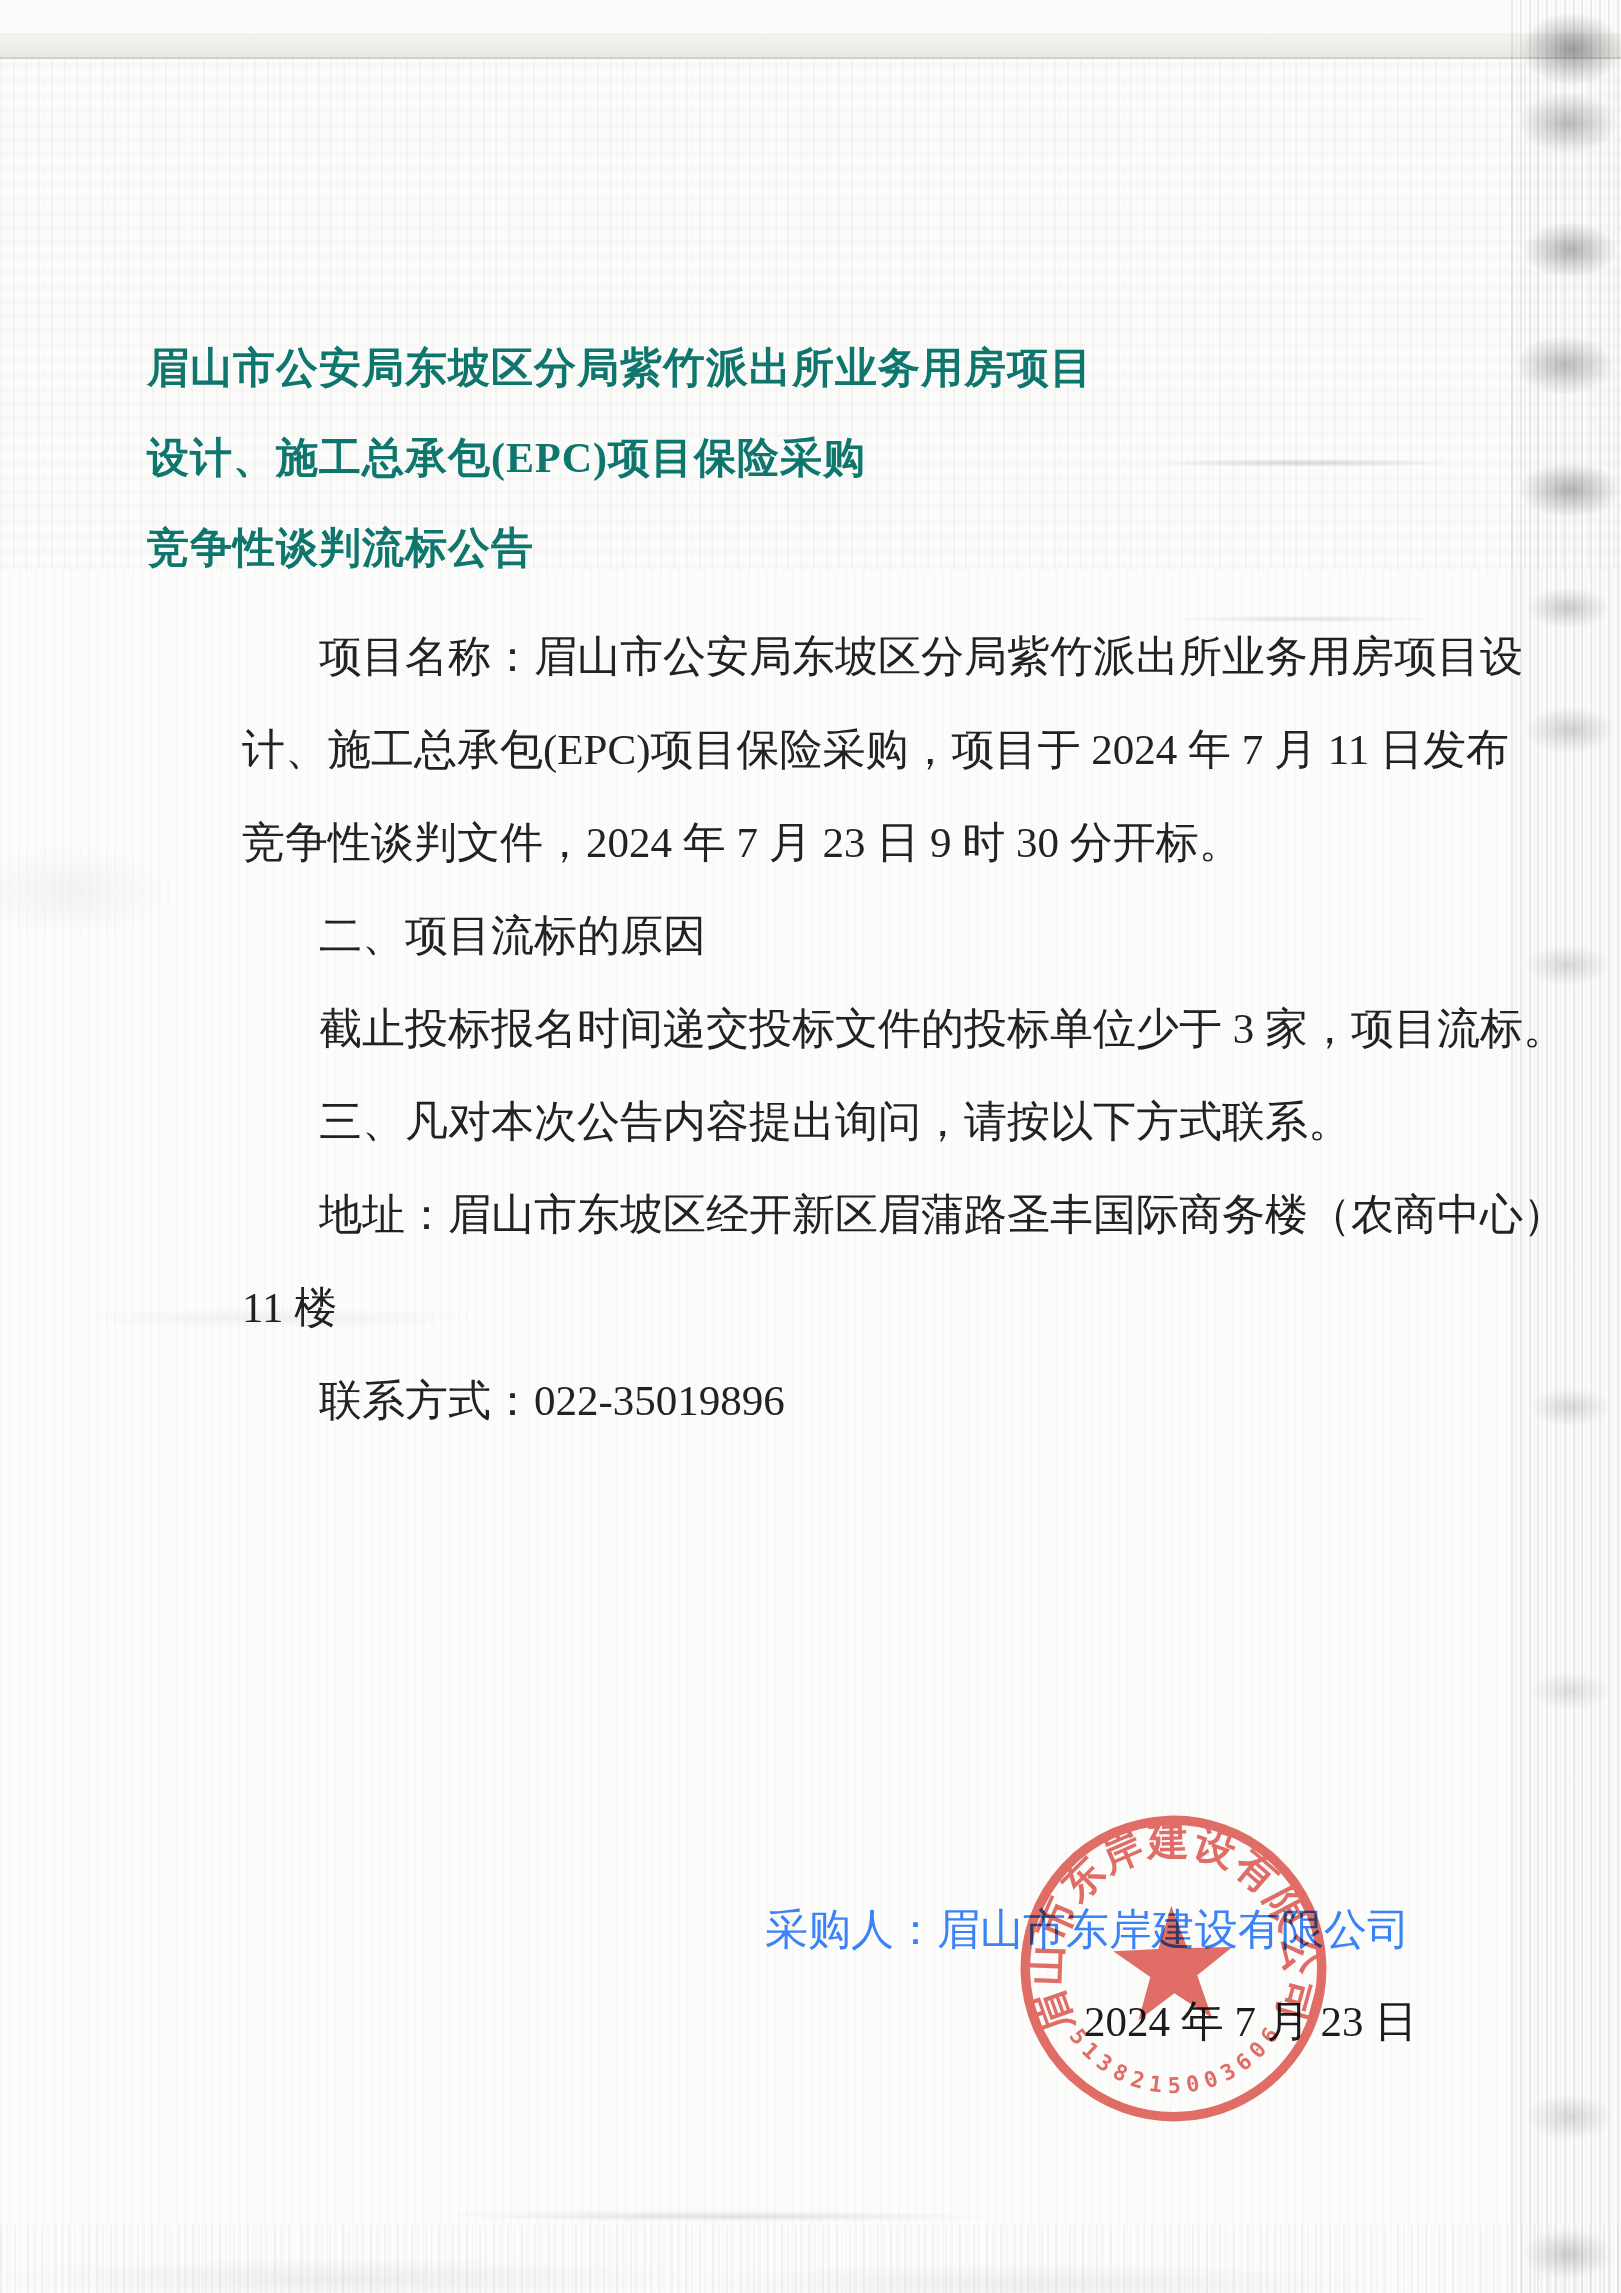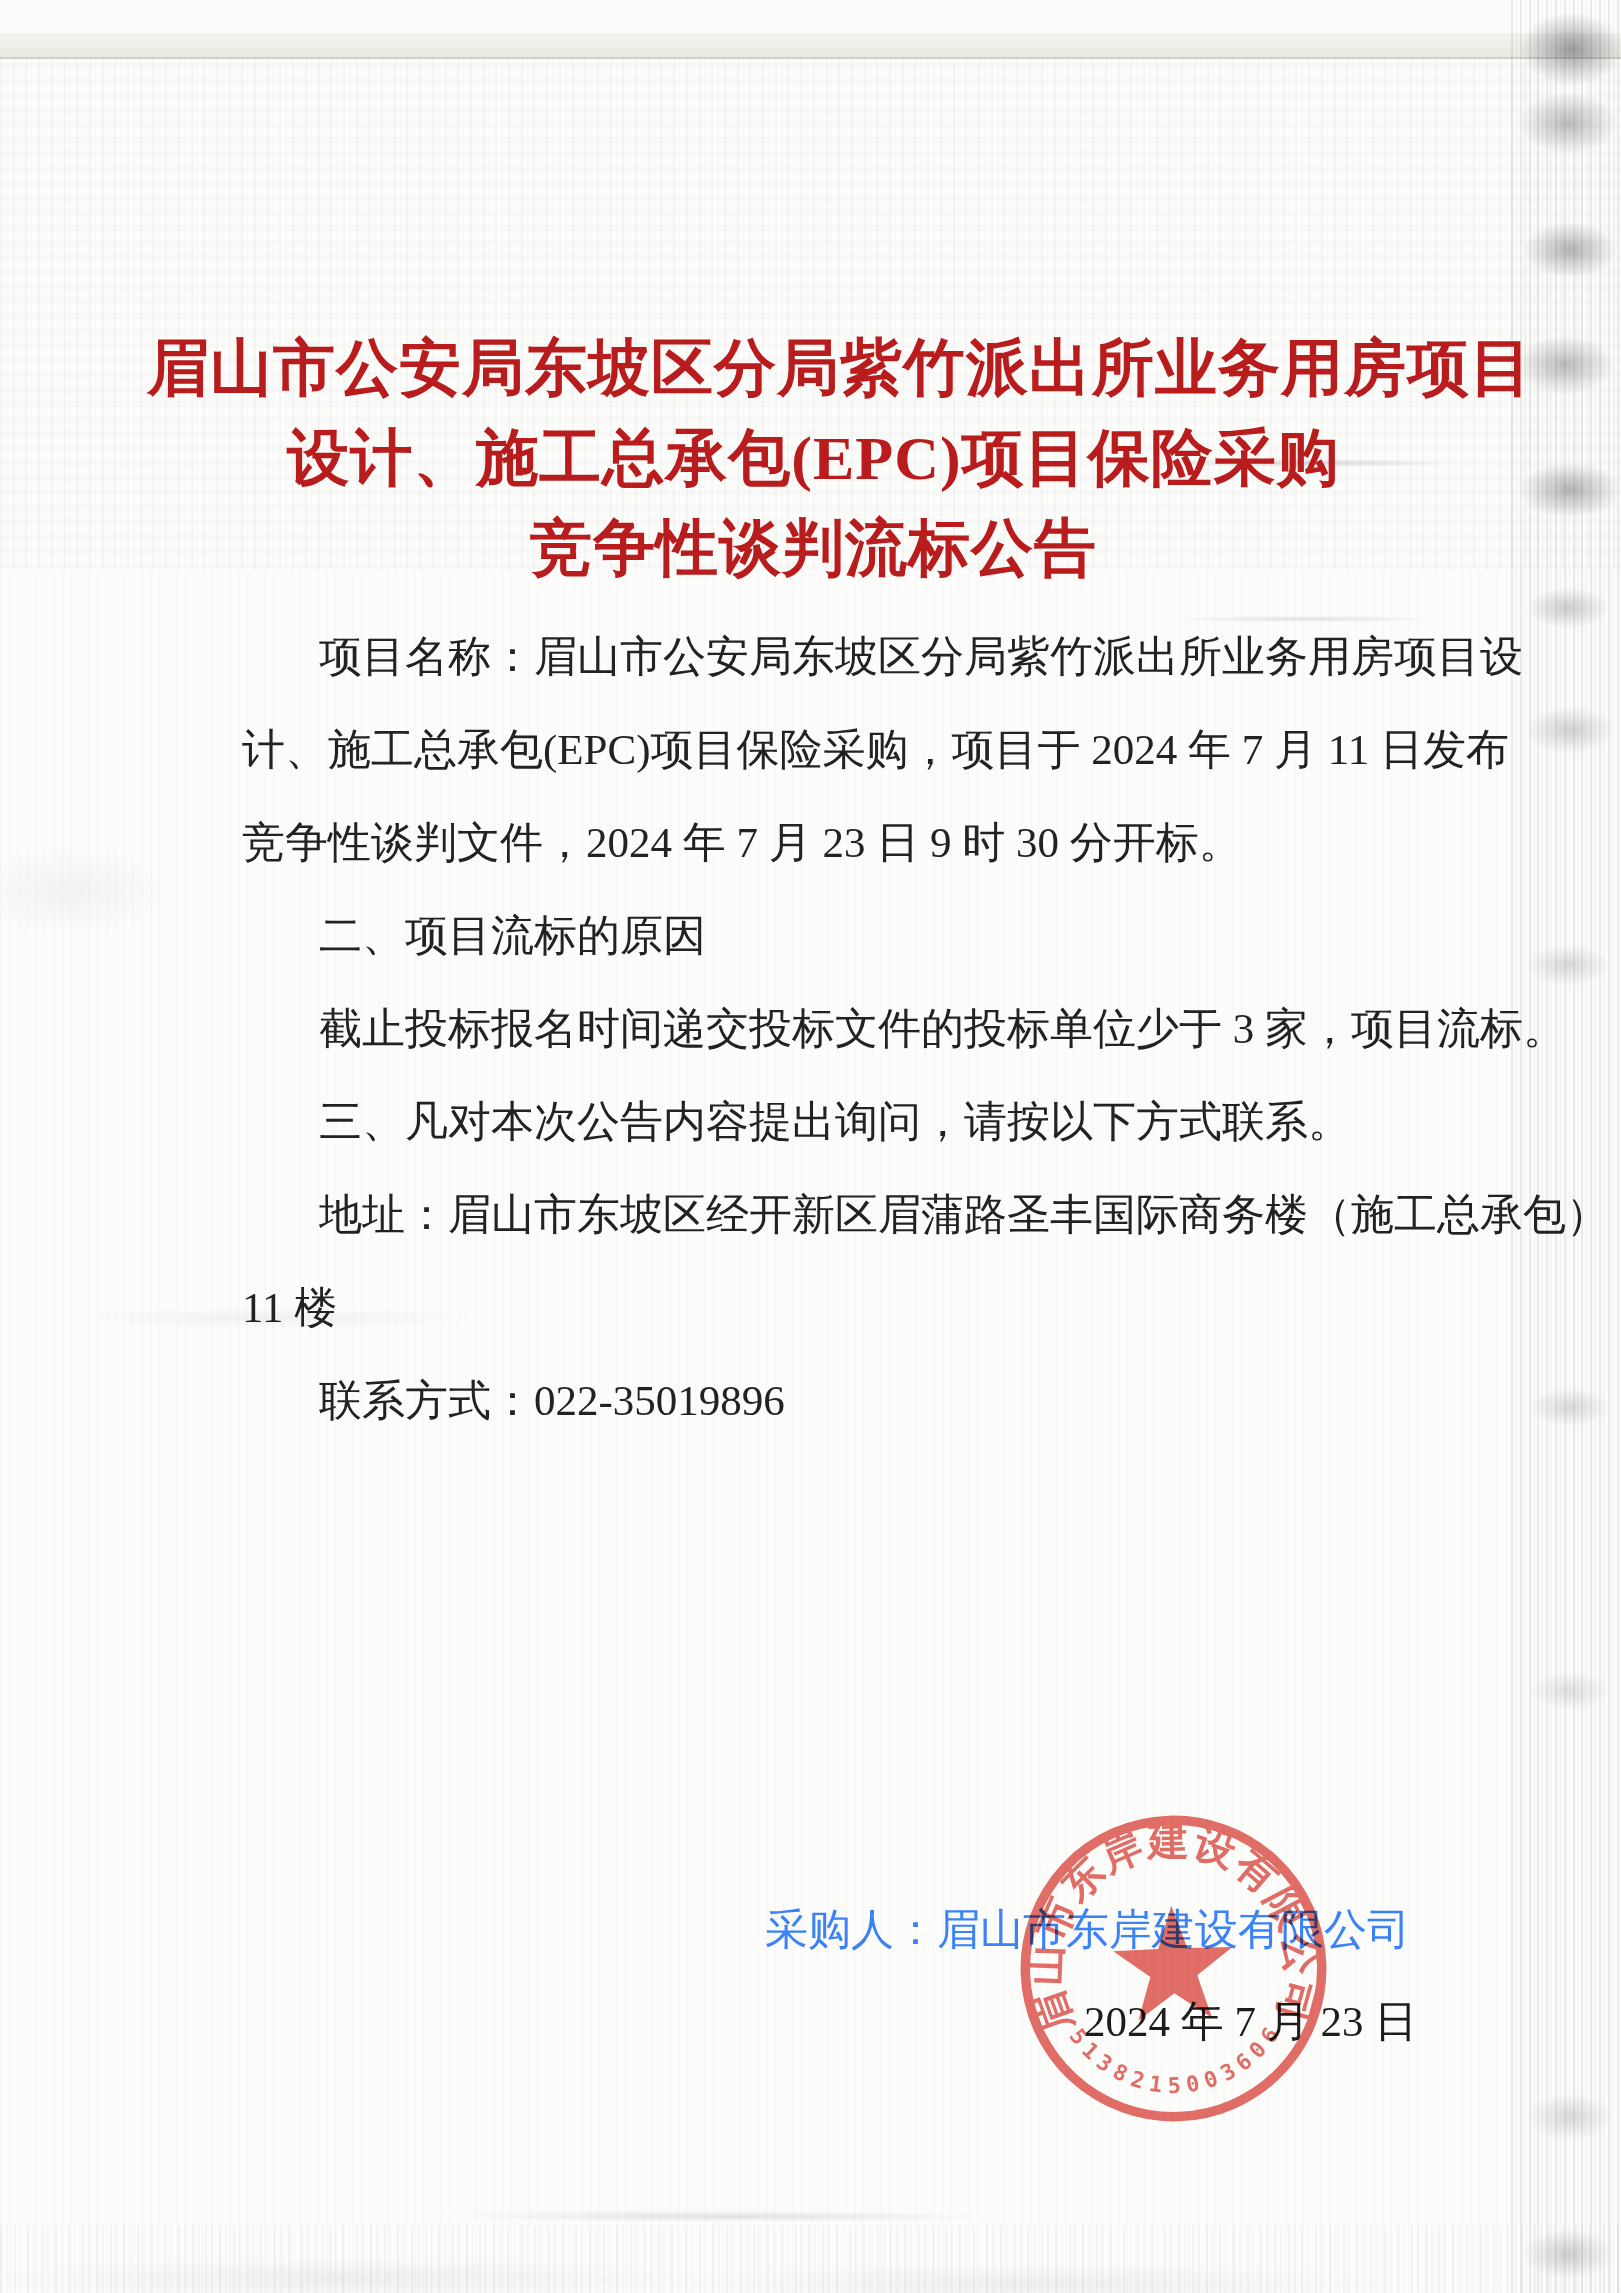--- a/index.html
+++ b/index.html
@@ -63,23 +63,22 @@
     position:absolute;left:0;top:2225px;width:100%;height:69px;
     background:
       repeating-linear-gradient(90deg, rgba(70,70,82,.05) 0 2px, transparent 2px 5.9px, rgba(70,70,82,.03) 5.9px 7.8px, transparent 7.8px 13.7px),
       radial-gradient(490px 29px at 343px 54px, rgba(0,0,0,.05), transparent 75%),
       radial-gradient(490px 29px at 1029px 59px, rgba(0,0,0,.05), transparent 75%);
   }
 
   
   .title-block{
     position:absolute;left:147px;top:323px;width:1333px;
-    text-align:center;
-    font-size:62px;line-height:90px;font-weight:bold;
-    letter-spacing:1px;color:#b91c1c;
+    font-size:42px;line-height:90px;font-weight:bold;
+    letter-spacing:1px;color:#0f766e;
   }
   .title-line{white-space:nowrap;}
 
   .body-block{
     position:absolute;left:0;top:610px;width:1621px;
     font-size:43px;color:#222;
   }
   .body-line{
     height:93px;line-height:93px;white-space:nowrap;
     padding-left:242px;
@@ -132,21 +131,21 @@
     <div class="title-line">竞争性谈判流标公告</div>
   </div>
 
   <div class="body-block">
     <div class="body-line indent">项目名称：眉山市公安局东坡区分局紫竹派出所业务用房项目设</div>
     <div class="body-line">计、施工总承包(EPC)项目保险采购，项目于 2024 年 7 月 11 日发布</div>
     <div class="body-line">竞争性谈判文件，2024 年 7 月 23 日 9 时 30 分开标。</div>
     <div class="body-line indent">二、项目流标的原因</div>
     <div class="body-line indent">截止投标报名时间递交投标文件的投标单位少于 3 家，项目流标。</div>
     <div class="body-line indent">三、凡对本次公告内容提出询问，请按以下方式联系。</div>
-    <div class="body-line indent">地址：眉山市东坡区经开新区眉蒲路圣丰国际商务楼（施工总承包）</div>
+    <div class="body-line indent">地址：眉山市东坡区经开新区眉蒲路圣丰国际商务楼（农商中心）</div>
     <div class="body-line">11 楼</div>
     <div class="body-line indent">联系方式：022-35019896</div>
   </div>
 
   <div class="sig-buyer">采购人：眉山市东岸建设有限公司</div>
   <div class="sig-date">2024 年 7 月 23 日</div>
 
   <svg class="seal" viewBox="0 0 340 340">
     <defs>
       <path id="sealTopArc" d="M 61.2 220.7 A 120 120 0 1 1 278.8 220.7"></path>

